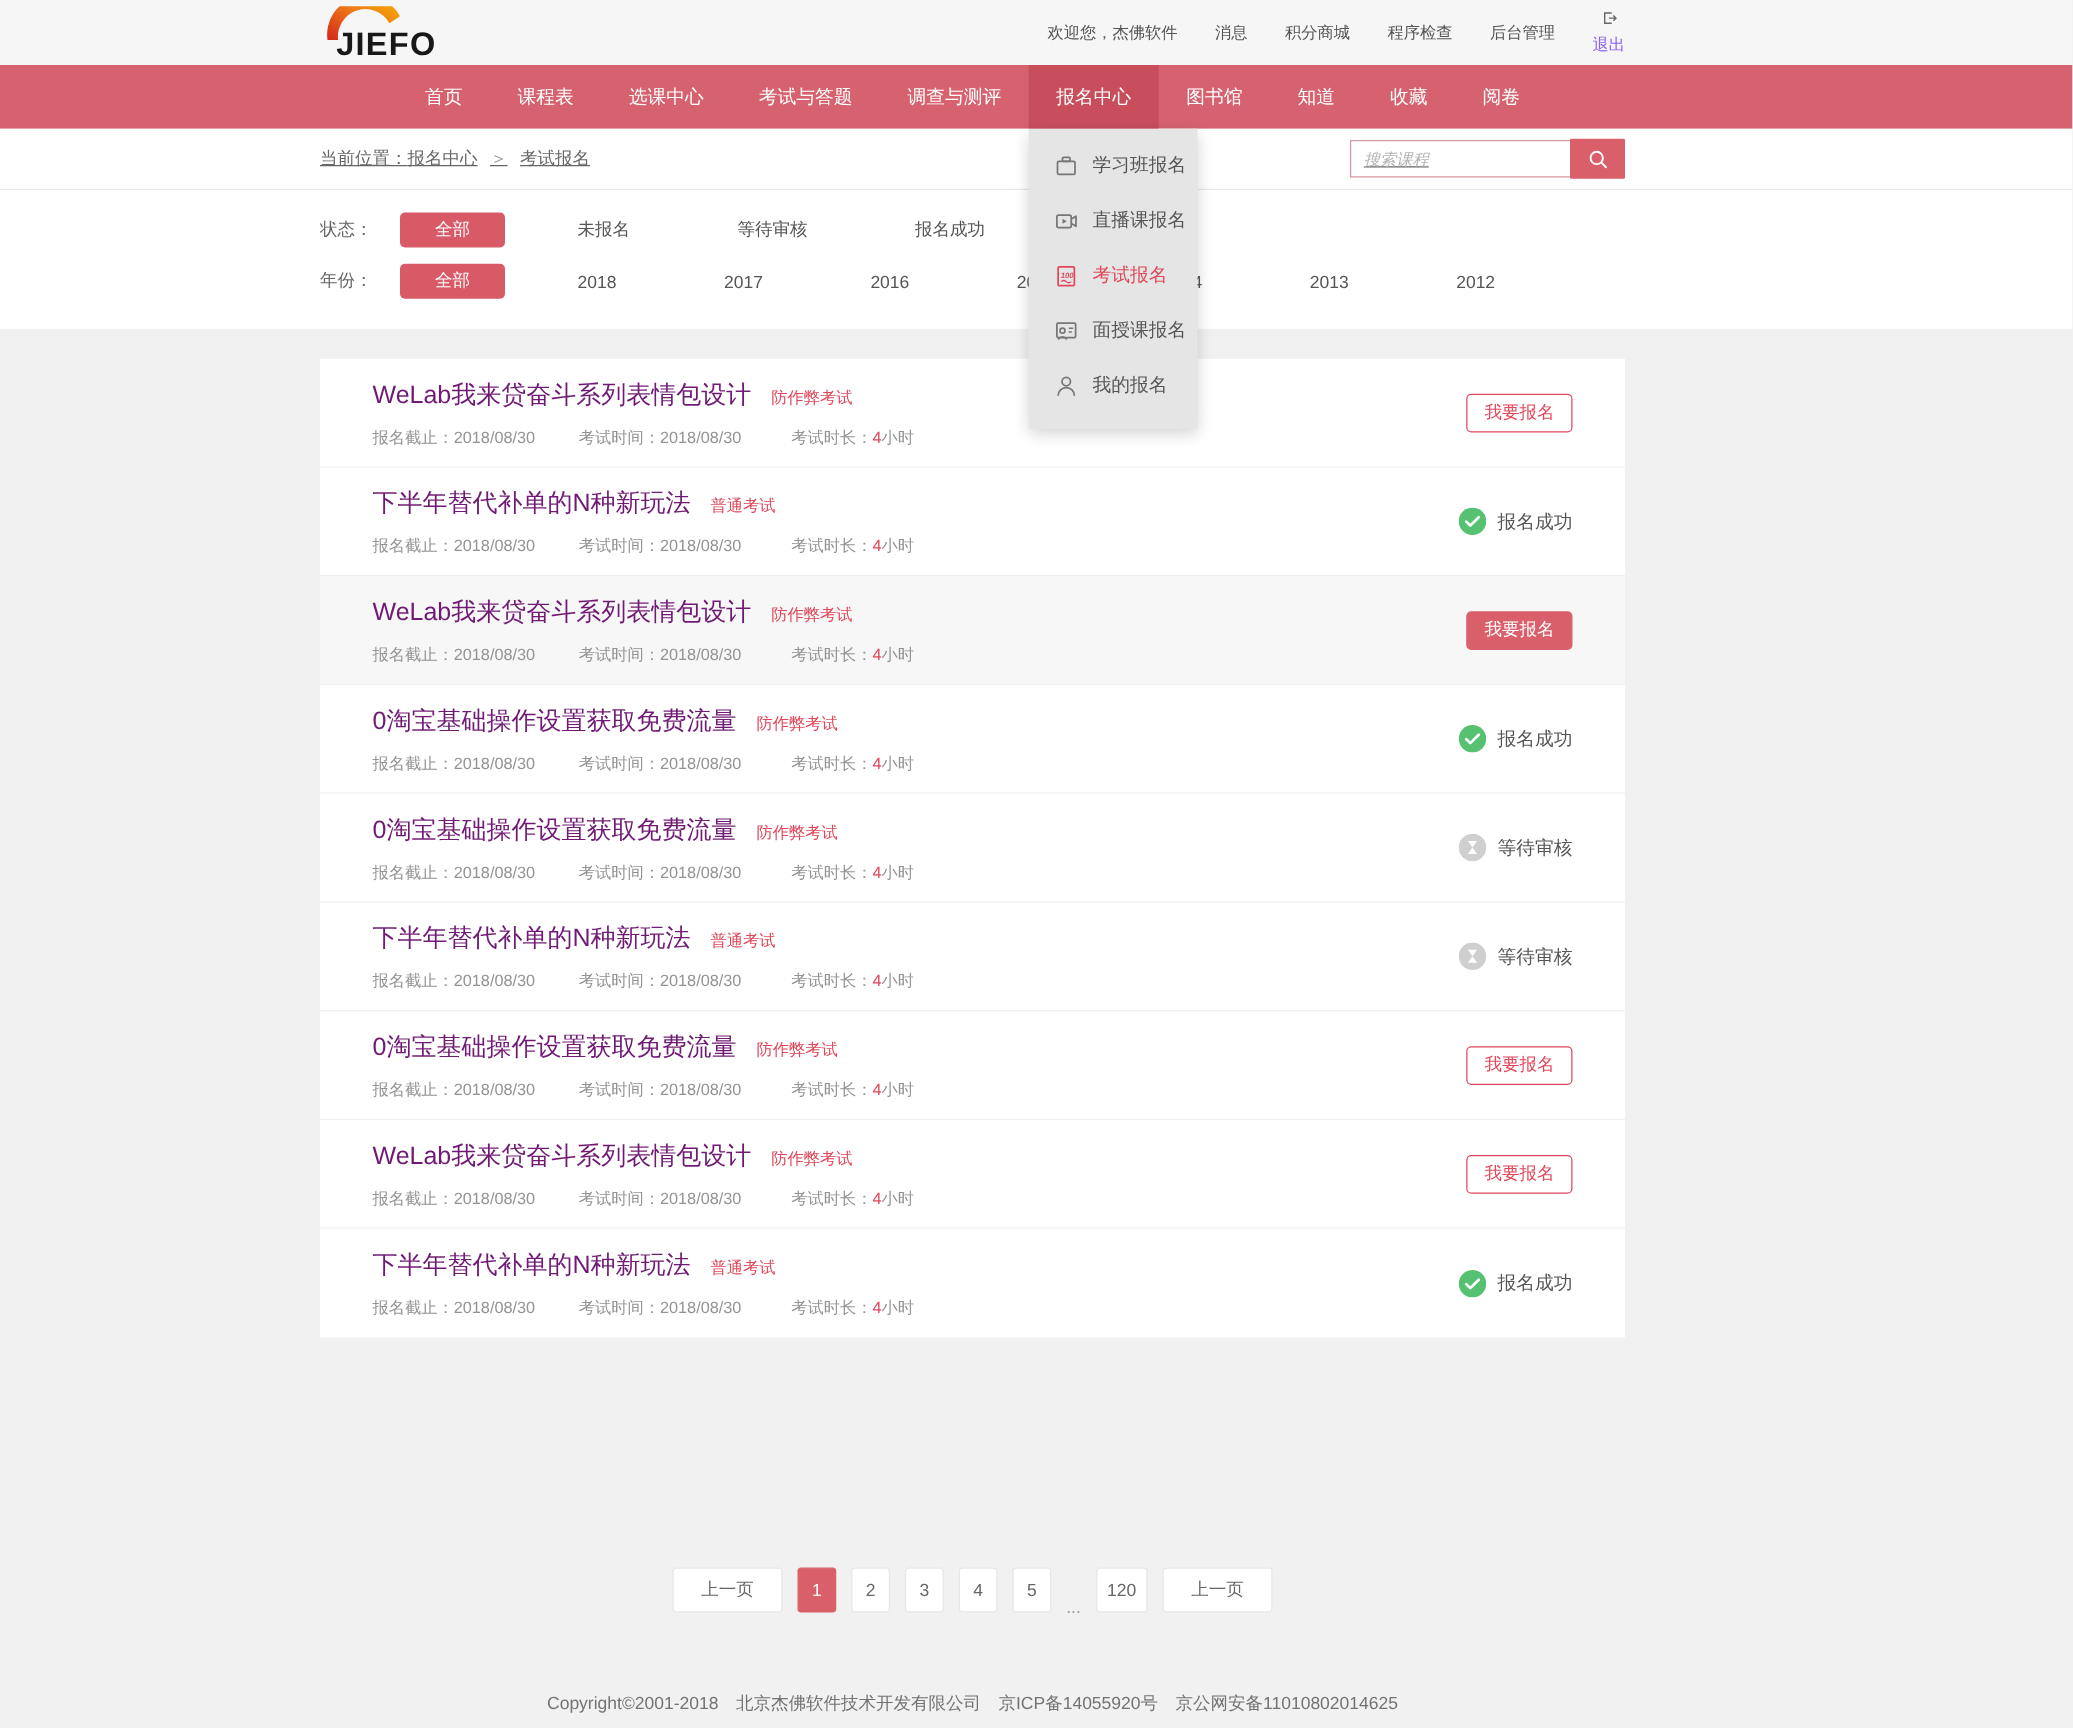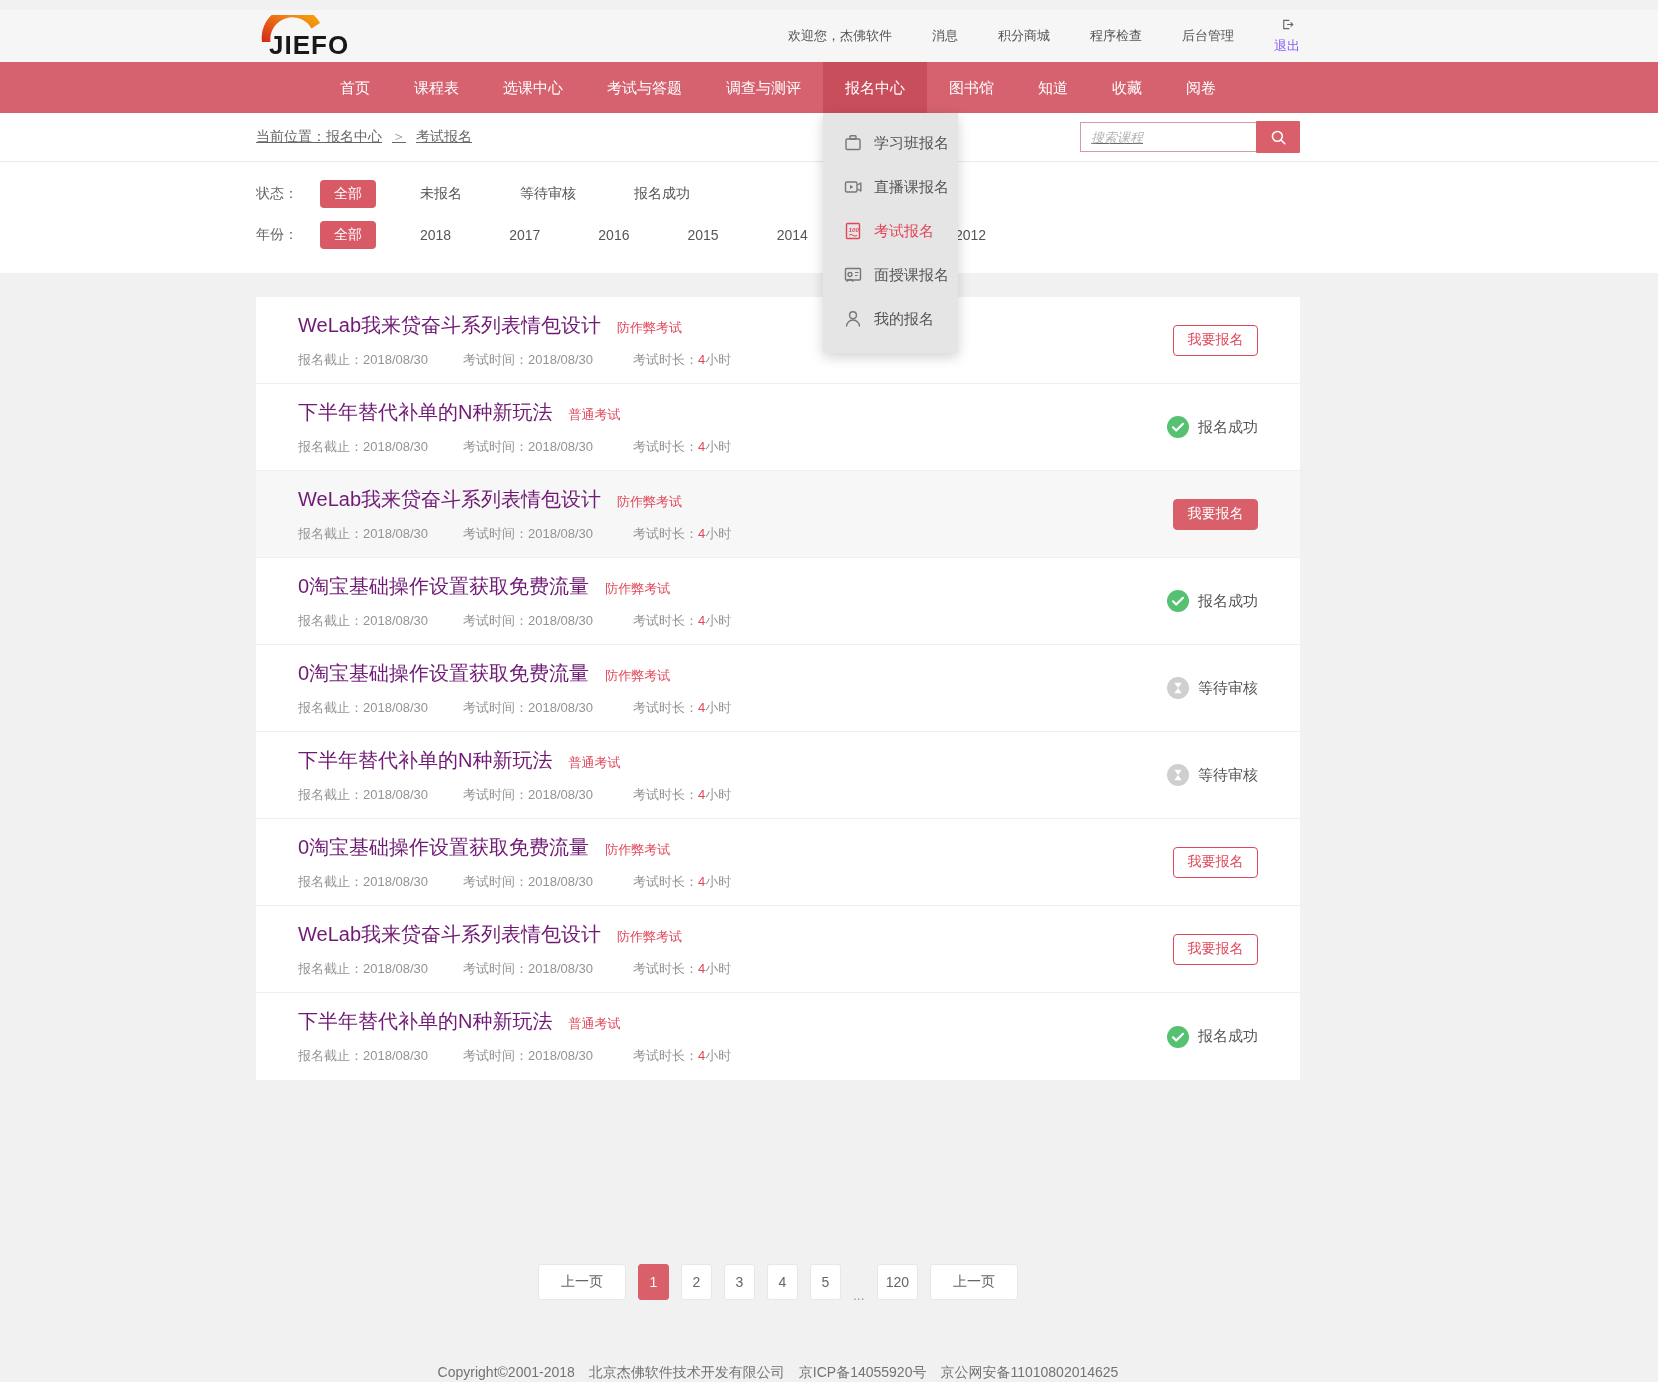--- a/index.html
+++ b/index.html
@@ -4,24 +4,24 @@
 <style>
   * { margin:0; padding:0; box-sizing:border-box; }
   html,body { width:1658px; height:1382px; }
   body {
     font-family:"Liberation Sans","DejaVu Sans",sans-serif;
     background:#f1f1f1; color:#333; position:relative; overflow:hidden;
   }
   .container { width:1044px; margin-left:256px; }
 
   
-  .topbar { height:52px; background:#f6f6f6;margin-top:10px; }
+  .topbar { height:52px; background:#f6f6f6; }
   .topbar .container { height:100%; display:flex; align-items:center; }
   .logo { display:flex; align-items:center; }
-  .top-right { margin-left:auto; display:flex; align-items:center; gap:40px; font-size:13px; color:#555; }
+  .top-right { margin-left:auto; display:flex; align-items:center; gap:30px; font-size:13px; color:#555; }
   .top-link { cursor:pointer; color:#555; text-decoration:none; }
   .welcome { color:#555; }
   .logout { display:flex; align-items:center; gap:5px; cursor:pointer; color:#8b5cf6;flex-direction:column; }
 
   
   .nav { height:51px; background:#d5626e; }
   .nav .container { display:flex; height:100%;justify-content:center; }
   .nav-item { padding:0 22px; line-height:51px; font-size:15px; color:#fff; cursor:pointer; position:relative; white-space:nowrap; }
   .nav-item.active { background:#c84e5c; }
 
@@ -46,21 +46,21 @@
     font-size:13px; color:#555; outline:none; font-family:inherit; background:#fff;
   }
   .searchbox input::placeholder { font-style:italic; color:#b3b3b3; }
   .search-btn { width:44px; height:32px; background:#d9606b; border:none; display:flex; align-items:center; justify-content:center; cursor:pointer; border-radius:1px; }
 
   
   .filter-band { background:#fff; padding:16px 0 22px; }
   .filter-row { display:flex; align-items:center; height:32px; font-size:14px; color:#666; }
   .filter-row + .filter-row { margin-top:9px; }
   .filter-label { width:64px; }
-  .filter-opt { margin-right:30px; color:#555; cursor:pointer; padding:5px 14px; border-radius:4px; }
+  .filter-opt { margin-right:30px; color:#555; cursor:pointer; padding:5px 28px; border-radius:4px; }
   .filter-opt.sel { background:#d75a66; color:#fff; }
 
   
   .card { width:1044px; margin:24px 0 0 256px; background:#fff; }
   .row { display:flex; align-items:center; height:87px; padding:0 42px; border-bottom:1px solid #efefef; }
   .row:last-child { border-bottom:none; }
   .row.highlight { background:#f7f7f7; }
   .row-main { flex:1; }
   .row-title { font-size:20px; color:#701a75; }
   .row-tag { margin-left:16px; font-size:13px; color:#e0485a; }

